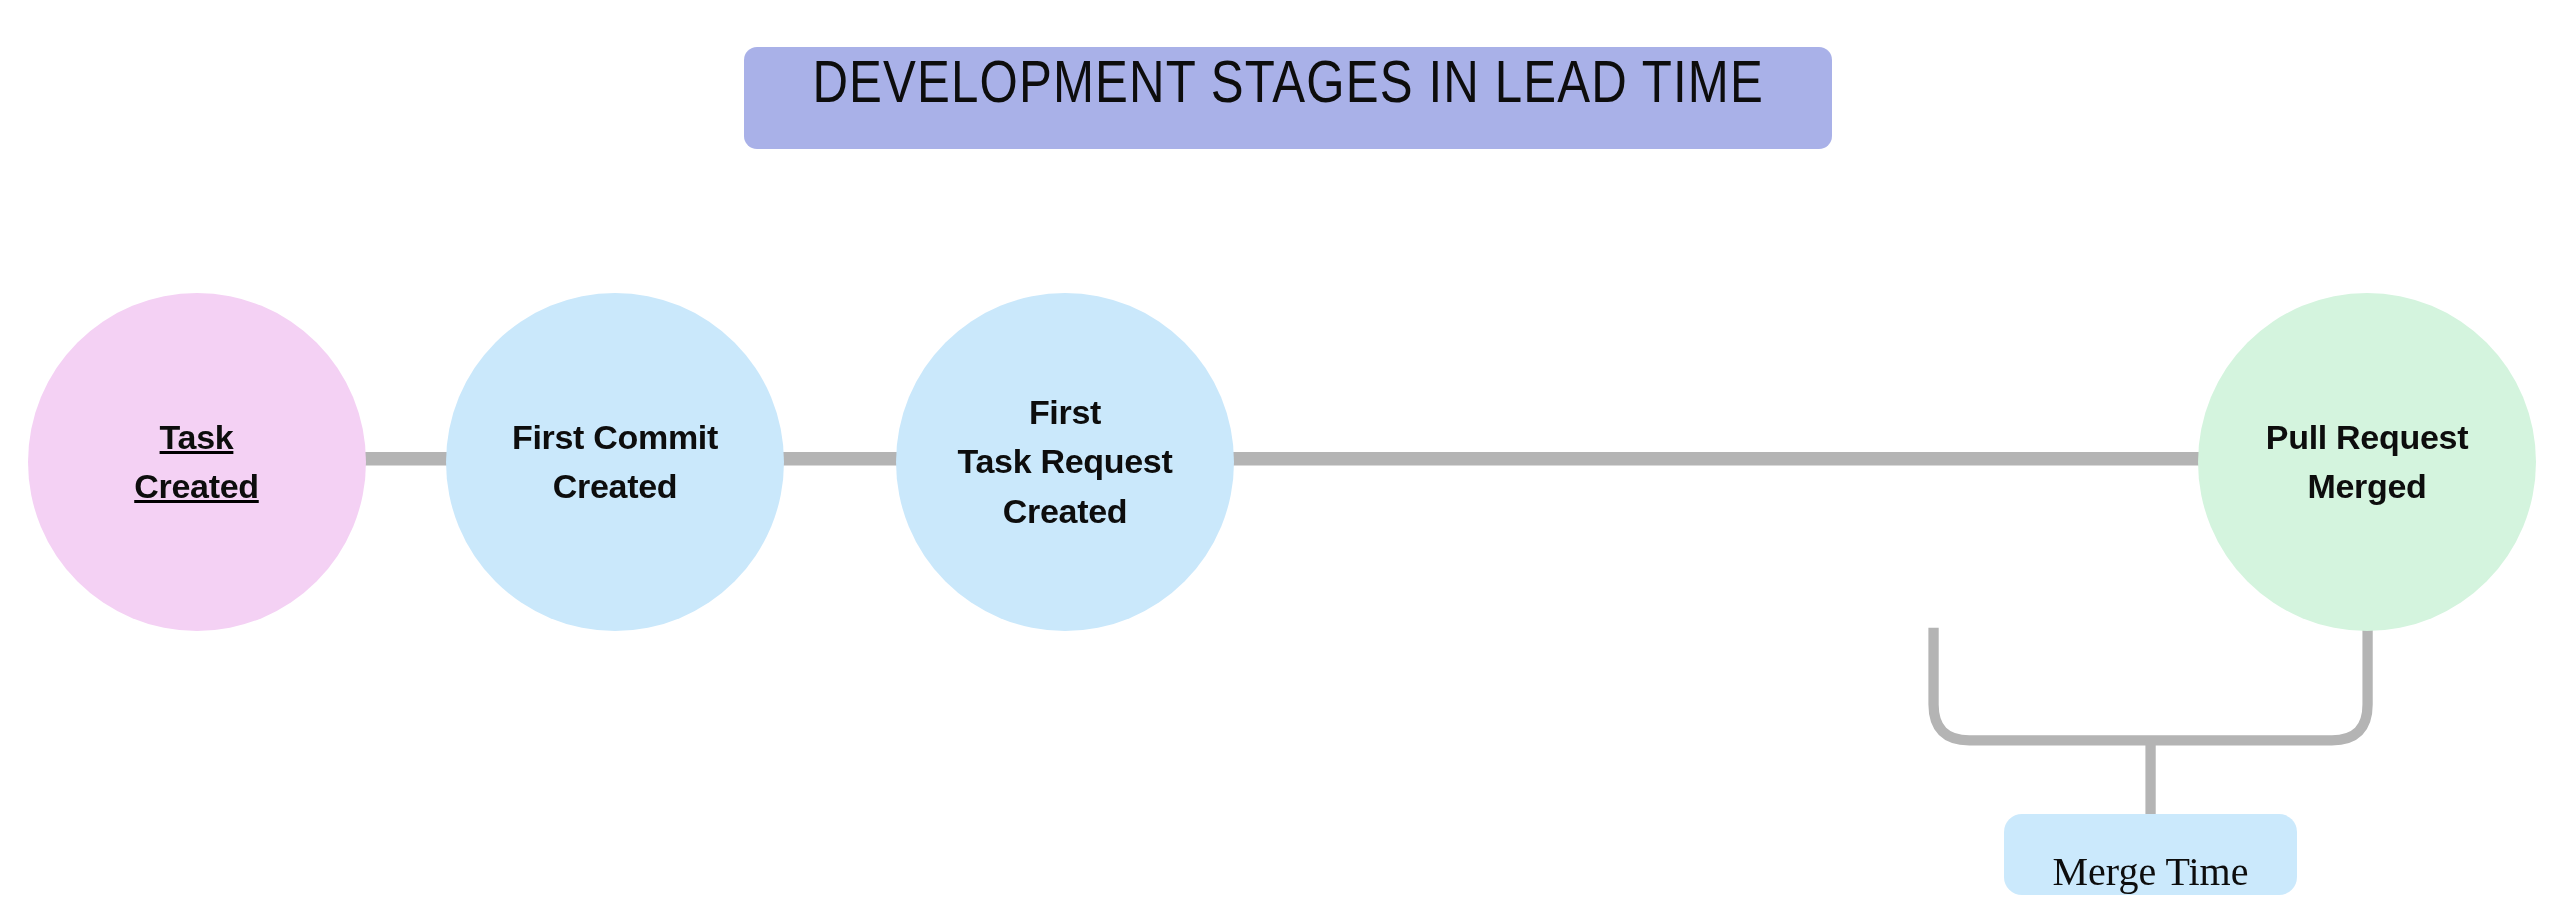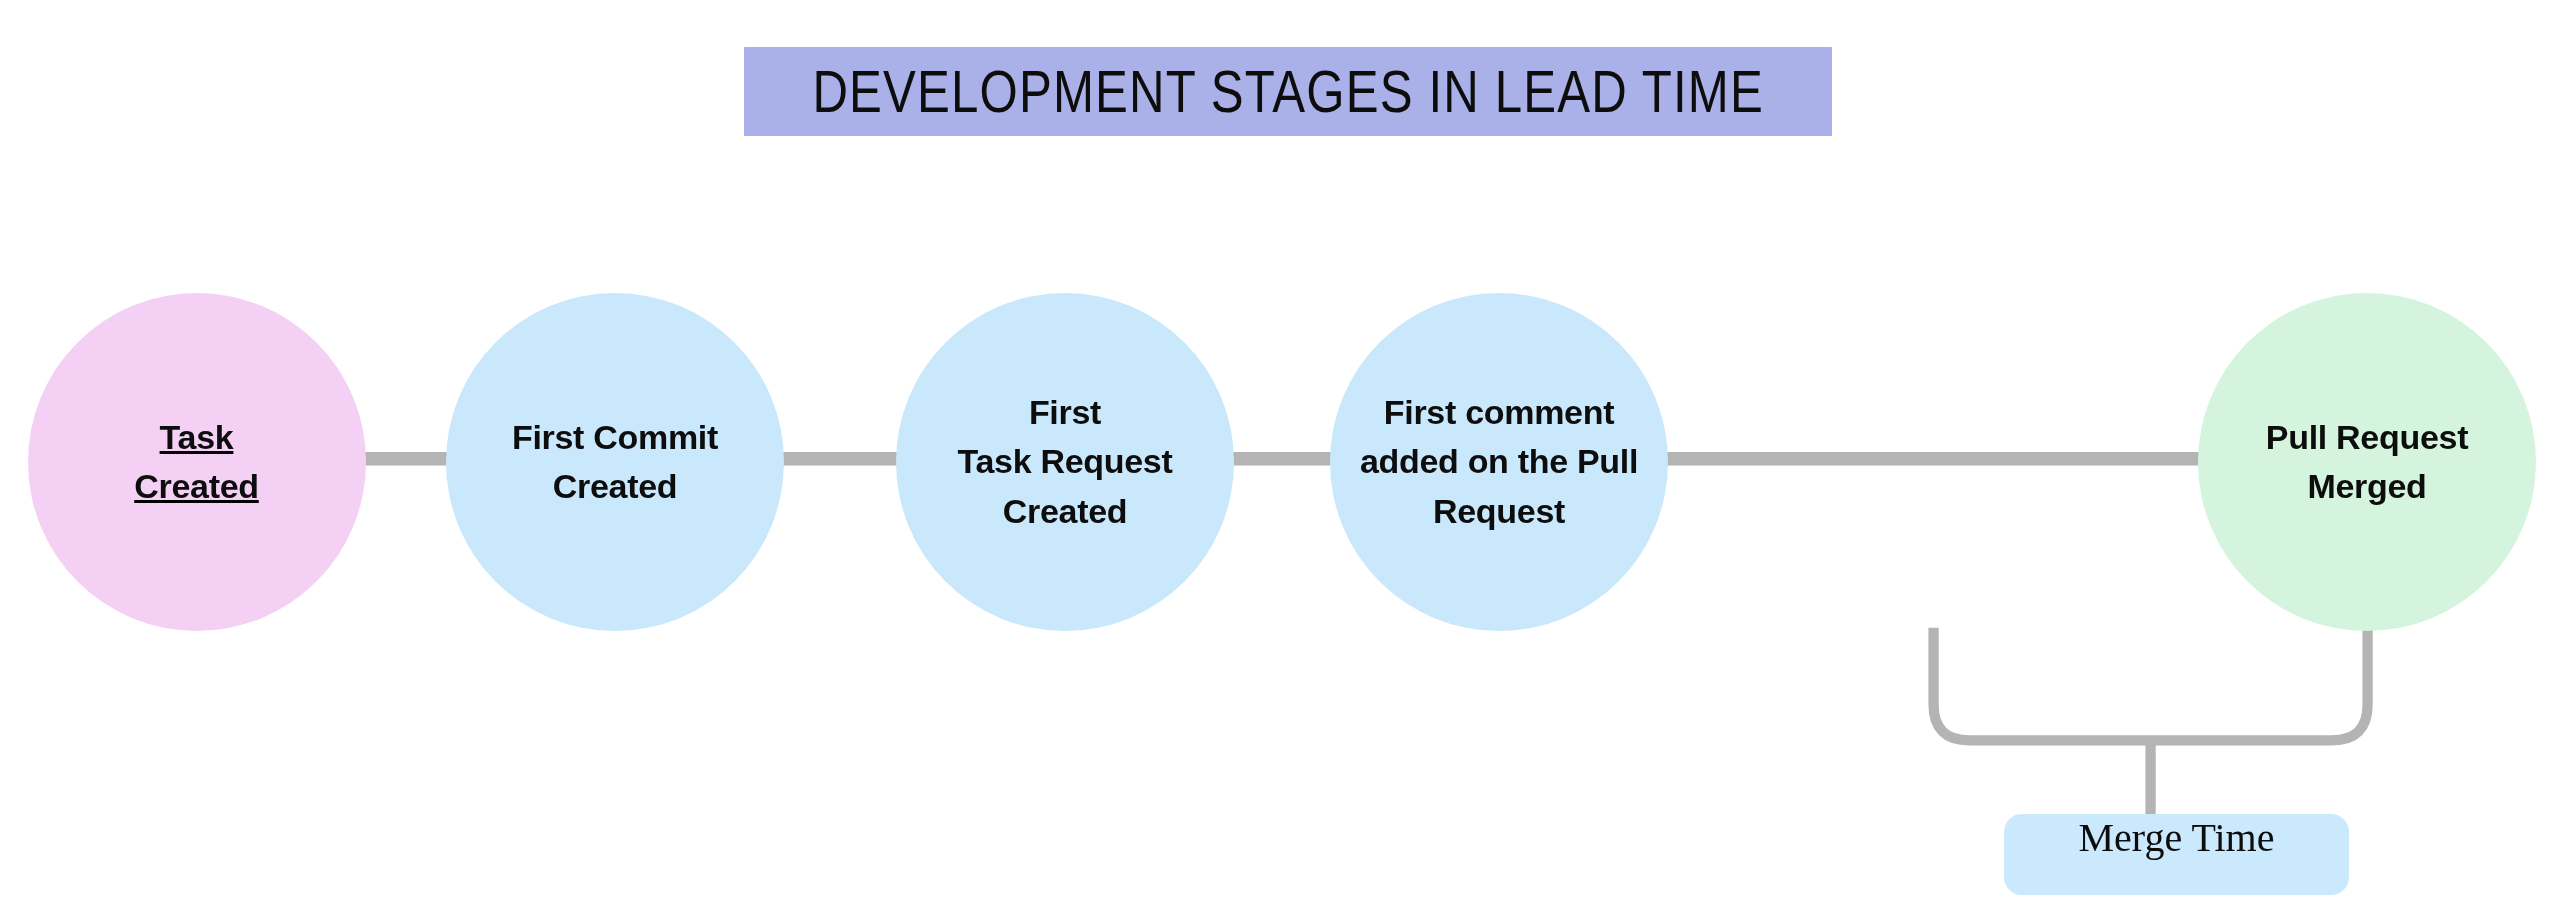--- a/index.html
+++ b/index.html
@@ -16,25 +16,25 @@
     overflow: hidden;
   }
 
   
   .title-box {
     position: absolute;
     left: 50%;
     top: 47px;
     transform: translateX(-50%);
     width: 1088px;
-    height: 89px;
+    height: 102px;
     background: var(--title-bg, #a9b1e8);
-    border-radius: 1px;
+    border-radius: 13px;
     display: flex;
-    align-items: center;
+    align-items: flex-start;
     justify-content: center;
   }
   .title-text {
     display: inline-block;
     transform: scaleX(0.82);
     transform-origin: center;
     white-space: nowrap;
     font-size: 60px;
     font-weight: 500;
     letter-spacing: 1.4px;
@@ -74,26 +74,26 @@
   }
   .stage--pink  { background: var(--stage-pink,  #f4d1f4); text-decoration: underline; }
   .stage--blue  { background: var(--stage-blue,  #cae8fb); }
   .stage--green { background: var(--stage-green, #d4f4de); }
 
   
   .merge-box {
     position: absolute;
     left: 2004px;
     top: 814px;
-    width: 345px;
+    width: 293px;
     height: 81px;
     background: var(--merge-box-bg, #cbe9fc);
     border-radius: 18px;
     display: flex;
-    align-items: flex-start;
+    align-items: flex-end;
     justify-content: center;
     z-index: 2;
   }
   .merge-box span {
     font-family: cursive;
     font-size: 40px;
     font-weight: 500;
     color: var(--text, #0d0d0d);
     white-space: nowrap;
   }
@@ -125,25 +125,20 @@
     <span>First Commit
 Created</span>
   </div>
 
   <div class="circle stage--blue" style="left:896px">
     <span>First
 Task Request
 Created</span>
   </div>
 
-  <div class="circle stage--blue" style="left:1330px">
-    <span>First comment
-added on the Pull
-Request</span>
-  </div>
 
 
   <div class="circle stage--green" style="left:2198px">
     <span>Pull Request
 Merged</span>
   </div>
 
   <div class="merge-box">
     <span>Merge Time</span>
   </div>

